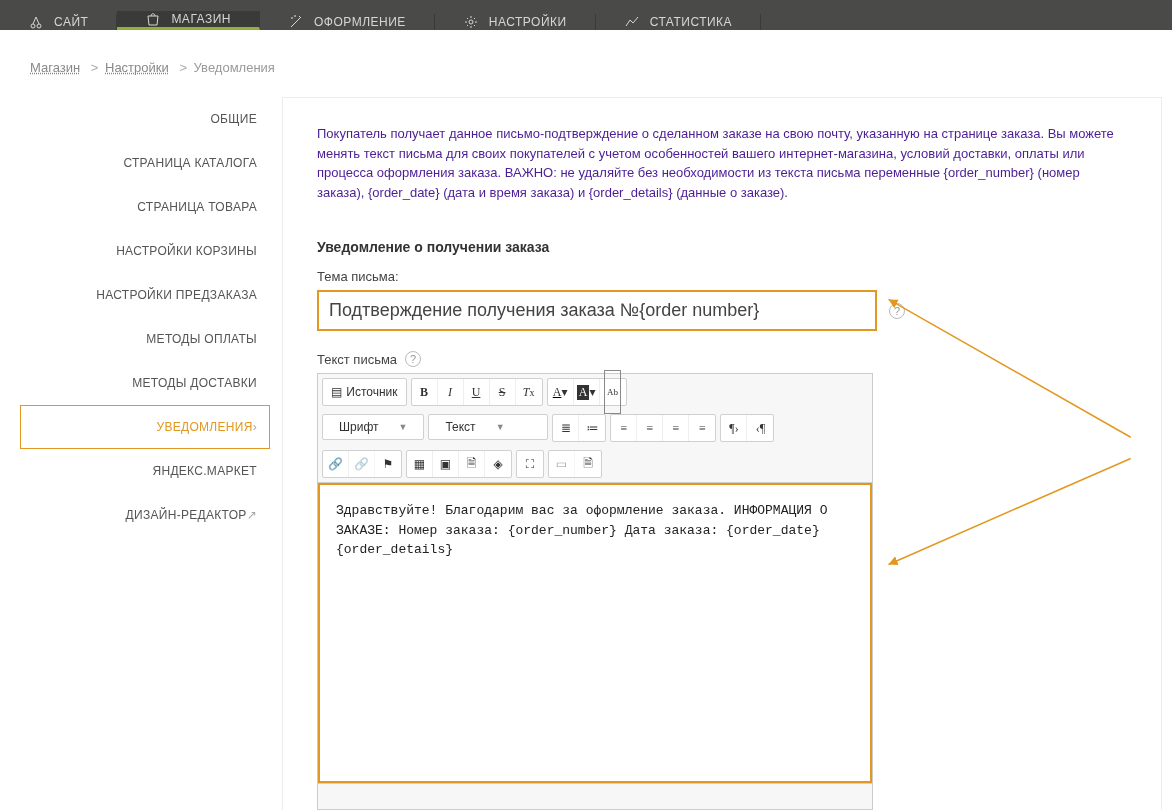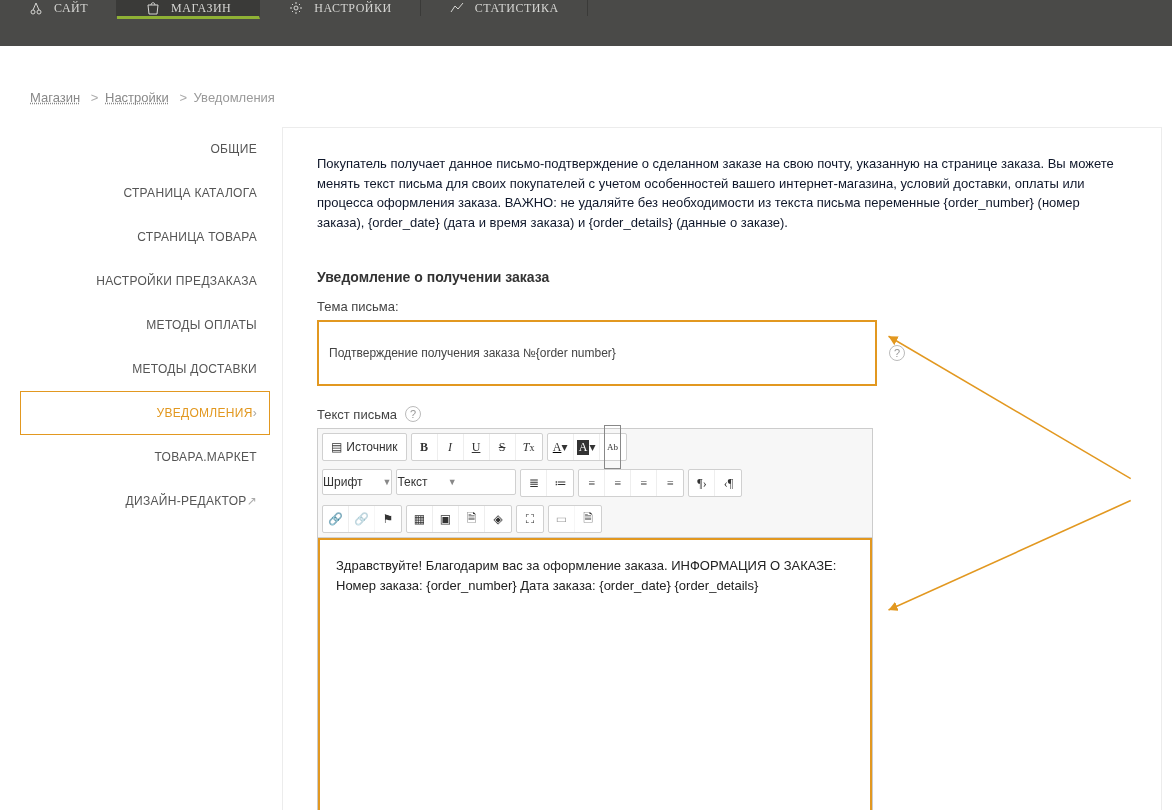--- a/index.html
+++ b/index.html
@@ -1,60 +1,60 @@
 <!DOCTYPE html>
 <html><head>
 <meta charset="utf-8">
 <style>
 * { box-sizing: border-box; margin: 0; padding: 0; }
 body { font-family: Arial, Helvetica, sans-serif; background: #ffffff; font-size: 13px; color: #333; }
 
 
-.topnav { background: #4a4a48; height: 46px; display: flex; align-items: flex-start; font-family: Liberation Serif, serif; }
+.topnav { background: #4a4a48; height: 30px; display: flex; align-items: flex-end; }
 .topnav-item { display: flex; align-items: center; gap: 10px; padding: 0 28px; color: #d6d6d3; font-size: 12px; letter-spacing: 0.5px; cursor: pointer; border-right: 1px solid #3a3a38; }
 .topnav-item .icon { width: 16px; height: 16px; display: inline-flex; align-items: center; justify-content: center; }
 .topnav-item.active { background: #3a3a38; border-bottom: 3px solid #8fb135; }
 .topnav-item svg { width: 16px; height: 16px; stroke: #d6d6d3; fill: none; }
 
 
-.breadcrumb { padding: 44px 0 22px 30px; font-size: 13px; color: #9a9a9a; }
+.breadcrumb { padding: 30px 0 22px 30px; font-size: 13px; color: #9a9a9a; }
 .breadcrumb a { color: #888; text-decoration: underline dotted; margin-right: 4px; }
 .breadcrumb .sep { margin: 0 3px; color: #aaa; }
 
 
 .layout { display: flex; align-items: flex-start; padding: 0 0 0 20px; }
 .sidebar { width: 250px; flex-shrink: 0; }
 .sidebar-item { display: flex; align-items: center; justify-content: flex-end; padding: 14px 12px 14px 10px; font-size: 12px; letter-spacing: 0.3px; color: #555; cursor: pointer; border: 1px solid transparent; }
 .sidebar-item.selected { border: 1px solid #e29820; color: #e29820; }
 .sidebar-item .chevron { color: #aaa; font-size: 12px; }
 .sidebar-item .ext { color: #aaa; }
 
 .main { flex: 1; border: 1px solid #ececec; margin: 0 10px 0 12px; padding: 26px 34px 30px 34px; position: relative; }
-.intro { color: #0f172a; font-size: 13px; line-height: 1.5; margin-bottom: 18px; }
+.intro { color: #4c1d95; font-size: 13px; line-height: 1.5; margin-bottom: 18px; }
 .section-title { font-weight: bold; font-size: 14px; margin-bottom: 14px; color: #333; margin-top: 37px; }
 .field-label { font-size: 13px; color: #444; margin-bottom: 6px; display: flex; align-items: center; gap: 8px; }
 .field-label .qmark, .subject-row .qmark { width: 16px; height: 16px; border: 1px solid #bbb; border-radius: 50%; display: inline-flex; align-items: center; justify-content: center; font-size: 11px; color: #999; cursor: pointer; }
 
 .subject-row { display: flex; align-items: center; gap: 12px; margin-bottom: 20px; }
-.subject-input { flex: 0 0 560px; border: 2px solid #e29820; padding: 24px 10px; font-size: 12px; color: #444; }
+.subject-input { flex: 0 0 560px; border: 2px solid #e29820; padding: 8px 10px; font-size: 18px; color: #444; }
 
 
 .editor-wrap { border: 1px solid #ccc; width: 556px; }
 .toolbar { background: #f7f7f7; padding: 4px; display: flex; flex-wrap: wrap; gap: 4px; border-bottom: 1px solid #d0d0d0; }
 .tb-group { display: flex; border: 1px solid #d0d0d0; background: #fff; border-radius: 2px; }
 .tb-btn { width: 26px; height: 26px; display: inline-flex; align-items: center; justify-content: center; font-size: 12px; font-family: Georgia, serif; color: #333; cursor: pointer; border-right: 1px solid #eee; }
 .tb-btn:last-child { border-right: none; }
 .tb-btn.bold { font-weight: bold; }
 .tb-btn.italic { font-style: italic; }
 .tb-btn.under { text-decoration: underline; }
 .tb-btn.strike { text-decoration: line-through; }
 .tb-wide { width: auto; padding: 0 8px; font-family: Arial; font-size: 12px; }
-.tb-select { height: 26px; border: 1px solid #d0d0d0; background: #fff; font-size: 12px; padding: 0 0; display: inline-flex; align-items: center; gap: 20px; border-radius: 2px; cursor: pointer; }
+.tb-select { height: 26px; border: 1px solid #d0d0d0; background: #fff; font-size: 12px; padding: 0 16px; display: inline-flex; align-items: center; gap: 20px; border-radius: 2px; cursor: pointer; }
 .tb-select .caret { color: #888; font-size: 9px; }
-.editor-body { border: 2px solid #e29820; border-top: 2px solid #e29820; min-height: 300px; padding: 16px 16px; font-family: Liberation Sans, sans-serif; font-size: 13px; color: #222; line-height: 1.5; }
+.editor-body { border: 2px solid #e29820; border-top: 2px solid #e29820; min-height: 300px; padding: 16px 16px; font-family: Liberation Mono, monospace; font-size: 13px; color: #222; line-height: 1.5; }
 .editor-status { height: 26px; background: #f7f7f7; border-top: 1px solid #d0d0d0; }
 
 
 .arrows { position: absolute; top: 0; left: 0; width: 100%; height: 100%; pointer-events: none; }
 </style>
 </head>
 <body>
 
 <div class="topnav">
   <div class="topnav-item">
@@ -68,20 +68,31 @@
     <span>САЙТ</span>
   </div>
   <div class="topnav-item active">
     <span class="icon">
         <svg viewBox="0 0 16 16">
           <path d="M3 5 L13 5 L12 14 L4 14 Z"></path>
           <path d="M6 5 C6 2 10 2 10 5"></path>
         </svg>
       </span>
     <span>МАГАЗИН</span>
+  </div>
+  <div class="topnav-item">
+    <span class="icon">
+        <svg viewBox="0 0 16 16">
+          <path d="M3 13 L12 4"></path>
+          <path d="M11 2 L13 4"></path>
+          <circle cx="4" cy="4" r="0.5"></circle>
+          <circle cx="7" cy="2" r="0.5"></circle>
+        </svg>
+      </span>
+    <span>ОФОРМЛЕНИЕ</span>
   </div>
   <div class="topnav-item">
     <span class="icon">
         <svg viewBox="0 0 16 16">
           <circle cx="8" cy="8" r="2"></circle>
           <path d="M8 2 L8 4 M8 12 L8 14 M2 8 L4 8 M12 8 L14 8 M4 4 L5 5 M11 11 L12 12 M4 12 L5 11 M11 5 L12 4"></path>
         </svg>
       </span>
     <span>НАСТРОЙКИ</span>
   </div>
@@ -109,34 +120,37 @@
     <div class="sidebar-item">
         <span>ОБЩИЕ</span>
       </div>
     <div class="sidebar-item">
         <span>СТРАНИЦА КАТАЛОГА</span>
       </div>
     <div class="sidebar-item">
         <span>СТРАНИЦА ТОВАРА</span>
       </div>
     <div class="sidebar-item">
+        <span>НАСТРОЙКИ КОРЗИНЫ</span>
+      </div>
+    <div class="sidebar-item">
         <span>НАСТРОЙКИ ПРЕДЗАКАЗА</span>
       </div>
     <div class="sidebar-item">
         <span>МЕТОДЫ ОПЛАТЫ</span>
       </div>
     <div class="sidebar-item">
         <span>МЕТОДЫ ДОСТАВКИ</span>
       </div>
     <div class="sidebar-item selected">
       <span>УВЕДОМЛЕНИЯ</span>
       <span class="chevron">›</span>
     </div>
     <div class="sidebar-item">
-        <span>ТОВАРА.МАРКЕТ</span>
+        <span>ЯНДЕКС.МАРКЕТ</span>
       </div>
     <div class="sidebar-item">
       <span>ДИЗАЙН-РЕДАКТОР</span>
       <span class="ext">↗</span>
     </div>
   </div>
 
   <div class="main">
     <p class="intro">Покупатель получает данное письмо-подтверждение о сделанном заказе на свою почту, указанную на странице заказа. Вы можете менять текст письма для своих покупателей с учетом особенностей вашего интернет-магазина, условий доставки, оплаты или процесса оформления заказа. ВАЖНО: не удаляйте без необходимости из текста письма переменные {order_number} (номер заказа), {order_date} (дата и время заказа) и {order_details} (данные о заказе).</p>
     <div class="section-title">Уведомление о получении заказа</div>

